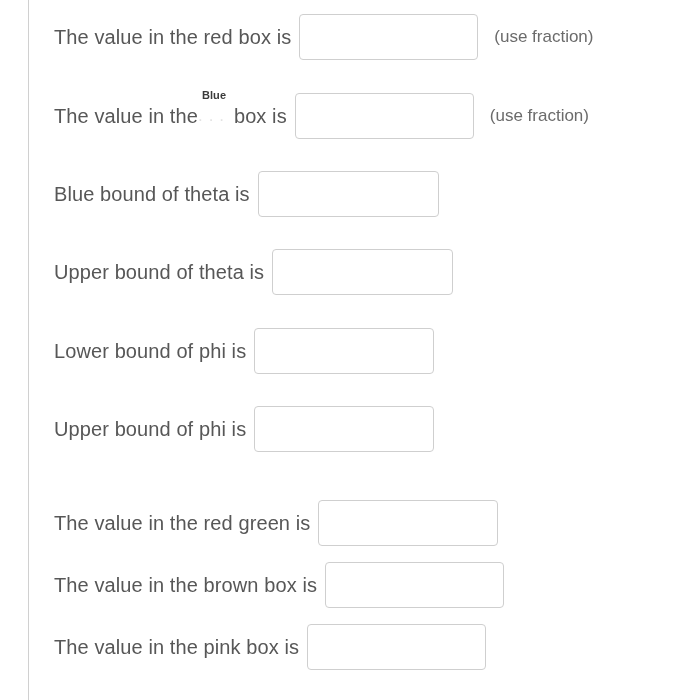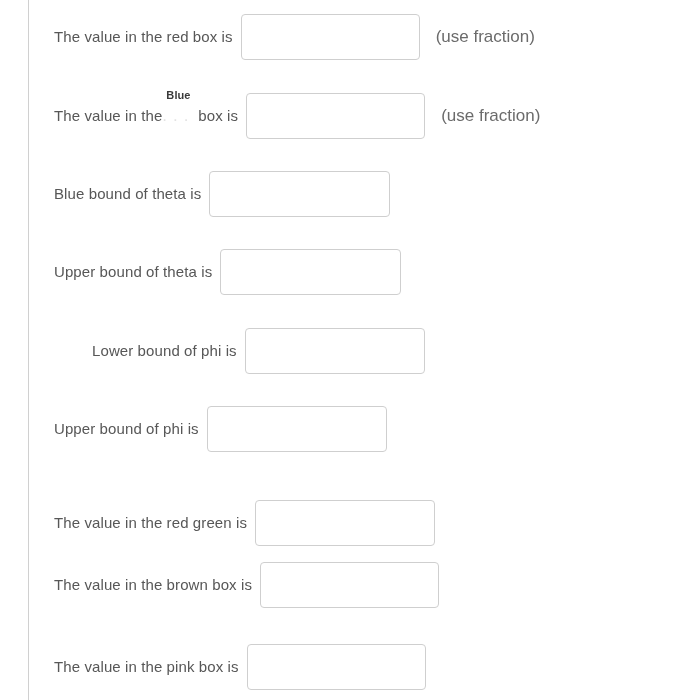--- a/index.html
+++ b/index.html
@@ -36,21 +36,21 @@
 
   .q-row {
     position: absolute;
     left: 0;
     display: flex;
     align-items: center;
     white-space: nowrap;
   }
 
   .q-label {
-    font-size: 15px;
+    font-size: 20px;
     line-height: 22px;
     color: #575757;
     letter-spacing: 0.1px;
   }
 
   .q-input {
     box-sizing: border-box;
     background: #ffffff;
     border: 1px solid #cfcfcf;
     border-radius: 4px;
@@ -97,25 +97,25 @@
     color: #575757;
     opacity: 0.17;
     letter-spacing: 6px;
   }
 
   
   #row-1 { top: 14px;  }
   #row-2 { top: 93px;  }
   #row-3 { top: 171px; }
   #row-4 { top: 249px; }
-  #row-5 { top: 328px; margin-left: 38px; }
+  #row-5 { top: 328px; }
   #row-6 { top: 406px; align-items: center; }
   #row-7 { top: 500px; }
   #row-8 { top: 562px; }
-  #row-9 { top: 644px; }
+  #row-9 { top: 624px; }
 
   #row-1 .q-input { width: 179px; }
   #row-2 .q-input { width: 179px; }
   #row-3 .q-input { width: 181px; }
   #row-4 .q-input { width: 181px; }
   #row-5 .q-input { width: 180px; }
   #row-6 .q-input { width: 180px; }
   #row-7 .q-input { width: 180px; }
   #row-8 .q-input { width: 179px; }
   #row-9 .q-input { width: 179px; }

